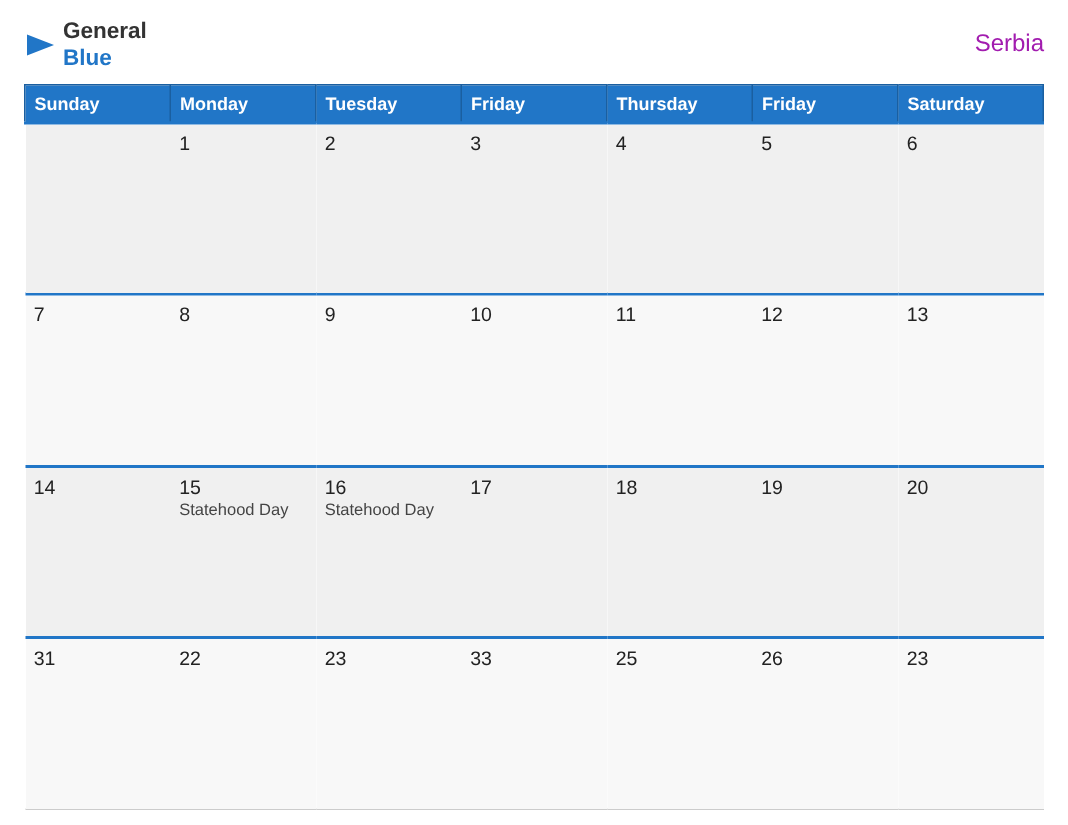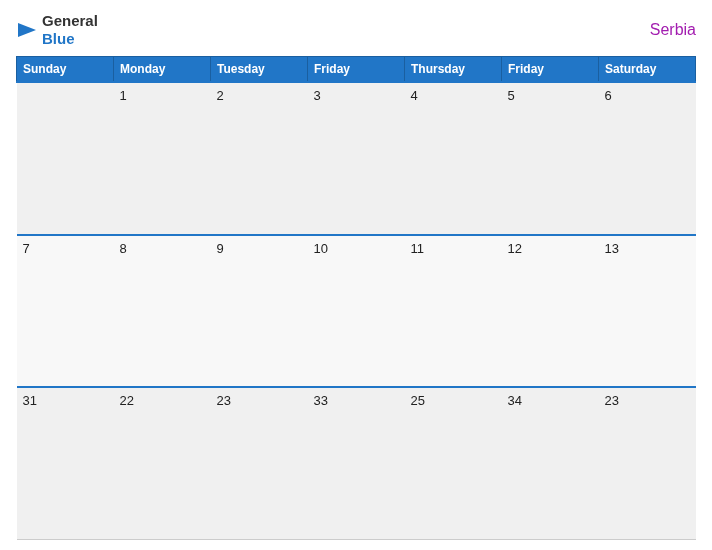--- a/index.html
+++ b/index.html
@@ -191,36 +191,61 @@
           </td>
           <td>
             <span class="day-num">12</span>
           </td>
           <td>
             <span class="day-num">13</span>
           </td>
         </tr>
         <tr class="top-border">
           <td>
+            <span class="day-num">14</span>
+          </td>
+          <td>
+            <span class="day-num">15</span>
+            <span class="event">Statehood Day</span>
+          </td>
+          <td>
+            <span class="day-num">16</span>
+            <span class="event">Statehood Day</span>
+          </td>
+          <td>
+            <span class="day-num">17</span>
+          </td>
+          <td>
+            <span class="day-num">18</span>
+          </td>
+          <td>
+            <span class="day-num">19</span>
+          </td>
+          <td>
+            <span class="day-num">20</span>
+          </td>
+        </tr>
+        <tr class="top-border">
+          <td>
             <span class="day-num">31</span>
           </td>
           <td>
             <span class="day-num">22</span>
           </td>
           <td>
             <span class="day-num">23</span>
           </td>
           <td>
             <span class="day-num">33</span>
           </td>
           <td>
             <span class="day-num">25</span>
           </td>
           <td>
-            <span class="day-num">34</span>
+            <span class="day-num">26</span>
           </td>
           <td>
             <span class="day-num">23</span>
           </td>
         </tr>
       </tbody>
   </table>
 </div>
 
 </body></html>

